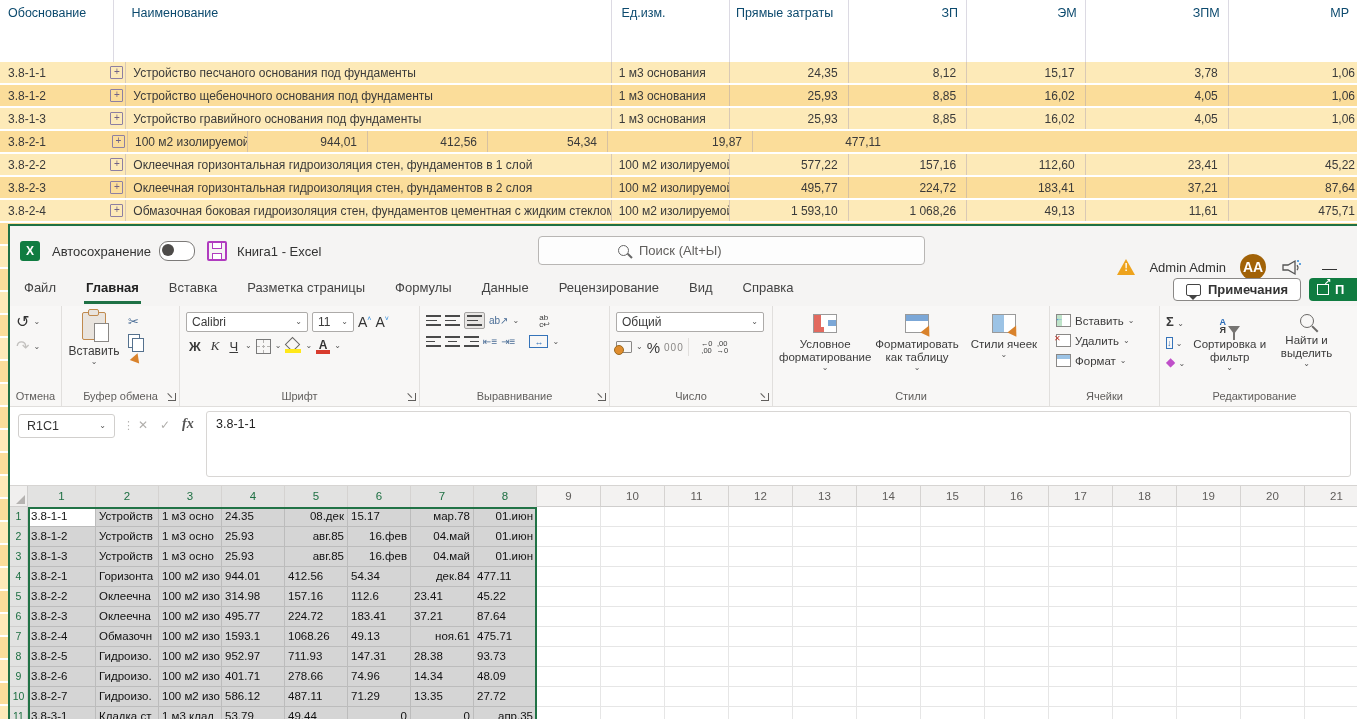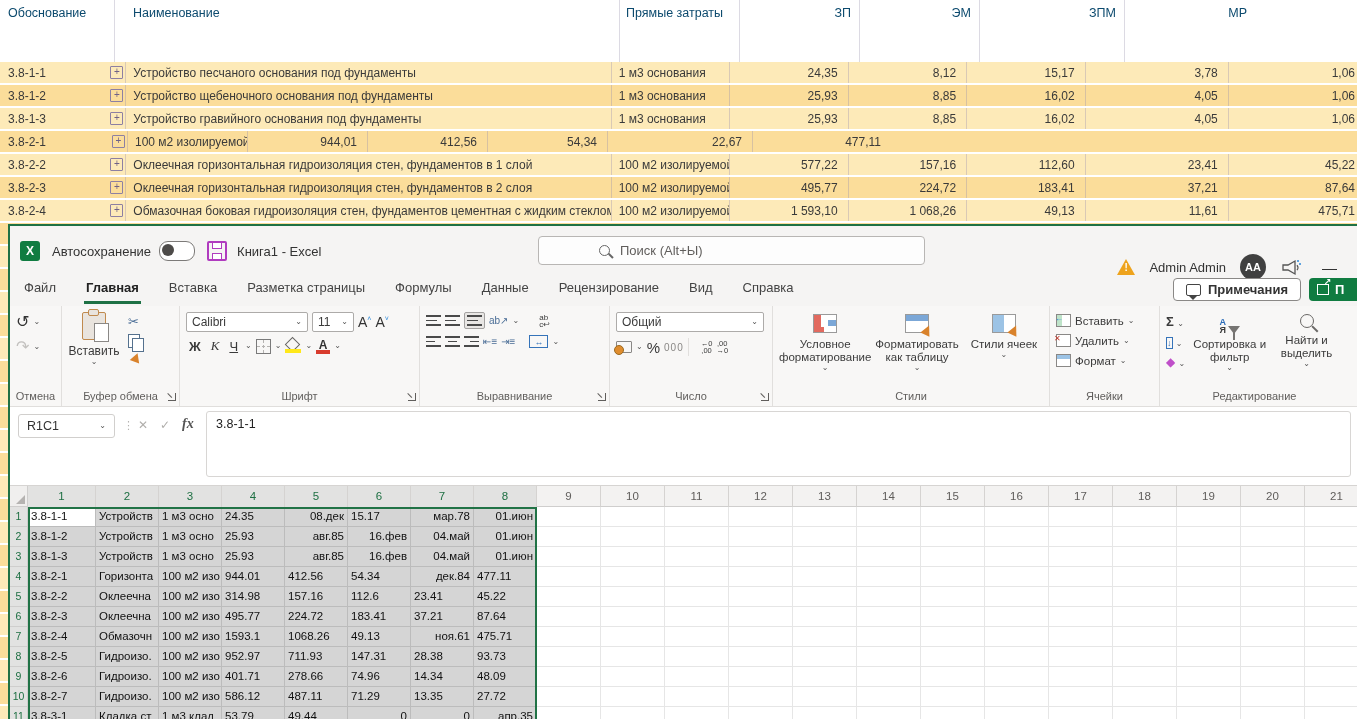--- a/index.html
+++ b/index.html
@@ -36,27 +36,27 @@
   
   .tbar{height:50px;flex:0 0 auto;display:flex;align-items:center;padding-left:10px;position:relative;font-size:13px;color:#333}
   .xlogo{width:20px;height:20px;background:#107c41;border-radius:3px;color:#fff;font-weight:bold;
          font-size:12px;display:flex;align-items:center;justify-content:center;margin-right:12px}
   .toggle{width:34px;height:18px;border:1px solid #7c7a78;border-radius:9px;background:#fff;position:relative;margin:0 10px 0 8px}
   .toggle i{position:absolute;left:2px;top:2px;width:12px;height:12px;border-radius:50%;background:#4d4b49}
   .floppy{width:16px;height:16px;border:2px solid #b03bbf;border-radius:2px;position:relative;margin:0 10px 0 2px}
   .floppy::before{content:"";position:absolute;left:3px;top:0;width:8px;height:5px;border:1.5px solid #b03bbf;border-top:none;background:#fff}
   .floppy::after{content:"";position:absolute;left:3px;bottom:0;width:8px;height:5px;border:1.5px solid #b03bbf;border-bottom:none;background:#fff}
   .searchbox{position:absolute;left:528px;top:10px;width:387px;height:29px;background:#fdfdfd;border:1px solid #b8b6b4;
-             border-radius:4px;display:flex;align-items:center;padding-left:60px;color:#605e5c;box-sizing:border-box;gap:10px}
+             border-radius:4px;display:flex;align-items:center;padding-left:79px;color:#605e5c;box-sizing:border-box;gap:10px}
   .mag{width:9px;height:9px;border:1.6px solid #666;border-radius:50%;position:relative;flex:0 0 auto}
   .mag::after{content:"";position:absolute;width:6px;height:1.6px;background:#666;transform:rotate(45deg);right:-5px;bottom:-2px}
   .tright{position:absolute;right:14px;top:16px;height:50px;display:flex;align-items:center;gap:14px}
   .warn{width:0;height:0;border-left:9px solid transparent;border-right:9px solid transparent;border-bottom:16px solid #eea31d;position:relative}
   .warn::after{content:"!";position:absolute;left:-2px;top:3px;color:#fff;font-size:10px;font-weight:bold}
-  .avatar{width:26px;height:26px;border-radius:50%;background:#404040;color:#fff;font-size:11px;font-weight:bold;
+  .avatar{width:26px;height:26px;border-radius:50%;background:#a16207;color:#fff;font-size:14px;font-weight:bold;
           display:flex;align-items:center;justify-content:center}
   .minbtn{font-size:15px;color:#333;padding:0 6px}
   
   .mbar{height:30px;flex:0 0 auto;display:flex;align-items:flex-start;padding-left:12px;gap:26px;position:relative;font-size:13px;color:#444}
   .tab{padding:4px 2px 6px 2px;white-space:nowrap}
   .tab.active{font-weight:bold;color:#222;border-bottom:3px solid #1e7145}
   .mbtns{position:absolute;right:0;top:2px;display:flex;gap:8px}
   .combtn{display:flex;align-items:center;gap:7px;border:1px solid #8a8886;border-radius:4px;background:#fff;
           padding:3px 12px;font-size:13px;font-weight:bold;color:#333}
   .cmnt{width:13px;height:10px;border:1.5px solid #444;border-radius:2px;position:relative}
@@ -175,20 +175,21 @@
   .gc.r{text-align:right}
   .selov{position:absolute;left:18px;top:21px;width:509px;height:300px;border:2px solid #217346;box-sizing:border-box;pointer-events:none}
 </style>
 </head>
 <body>
 
 <div class="bg">
   <div class="bg-head" id="bgHead">
       <div class="h0">Обоснование</div>
       <div class="h1">Наименование</div>
+      <div class="h2">Ед.изм.</div>
       <div class="h3">Прямые затраты</div>
       <div class="h4">ЗП</div>
       <div class="h5">ЭМ</div>
       <div class="h6">ЗПМ</div>
       <div class="h7">МР</div>
     </div>
   <div id="bgRows">
       <div class="bgr">
         <div class="bgc c0">
           <span>3.8-1-1</span>
@@ -230,21 +231,21 @@
       </div>
       <div class="bgr alt">
         <div class="bgc c0">
           <span>3.8-2-1</span>
           <span class="plus">+</span>
         </div>
         <div class="bgc c2">100 м2 изолируемой п</div>
         <div class="bgc c3">944,01</div>
         <div class="bgc c4">412,56</div>
         <div class="bgc c5">54,34</div>
-        <div class="bgc c6">22,67</div>
+        <div class="bgc c6">19,87</div>
         <div class="bgc c7">477,11</div>
       </div>
       <div class="bgr">
         <div class="bgc c0">
           <span>3.8-2-2</span>
           <span class="plus">+</span>
         </div>
         <div class="bgc c1">Оклеечная горизонтальная гидроизоляция стен, фундаментов в 1 слой</div>
         <div class="bgc c2">100 м2 изолируемой п</div>
         <div class="bgc c3">577,22</div>

